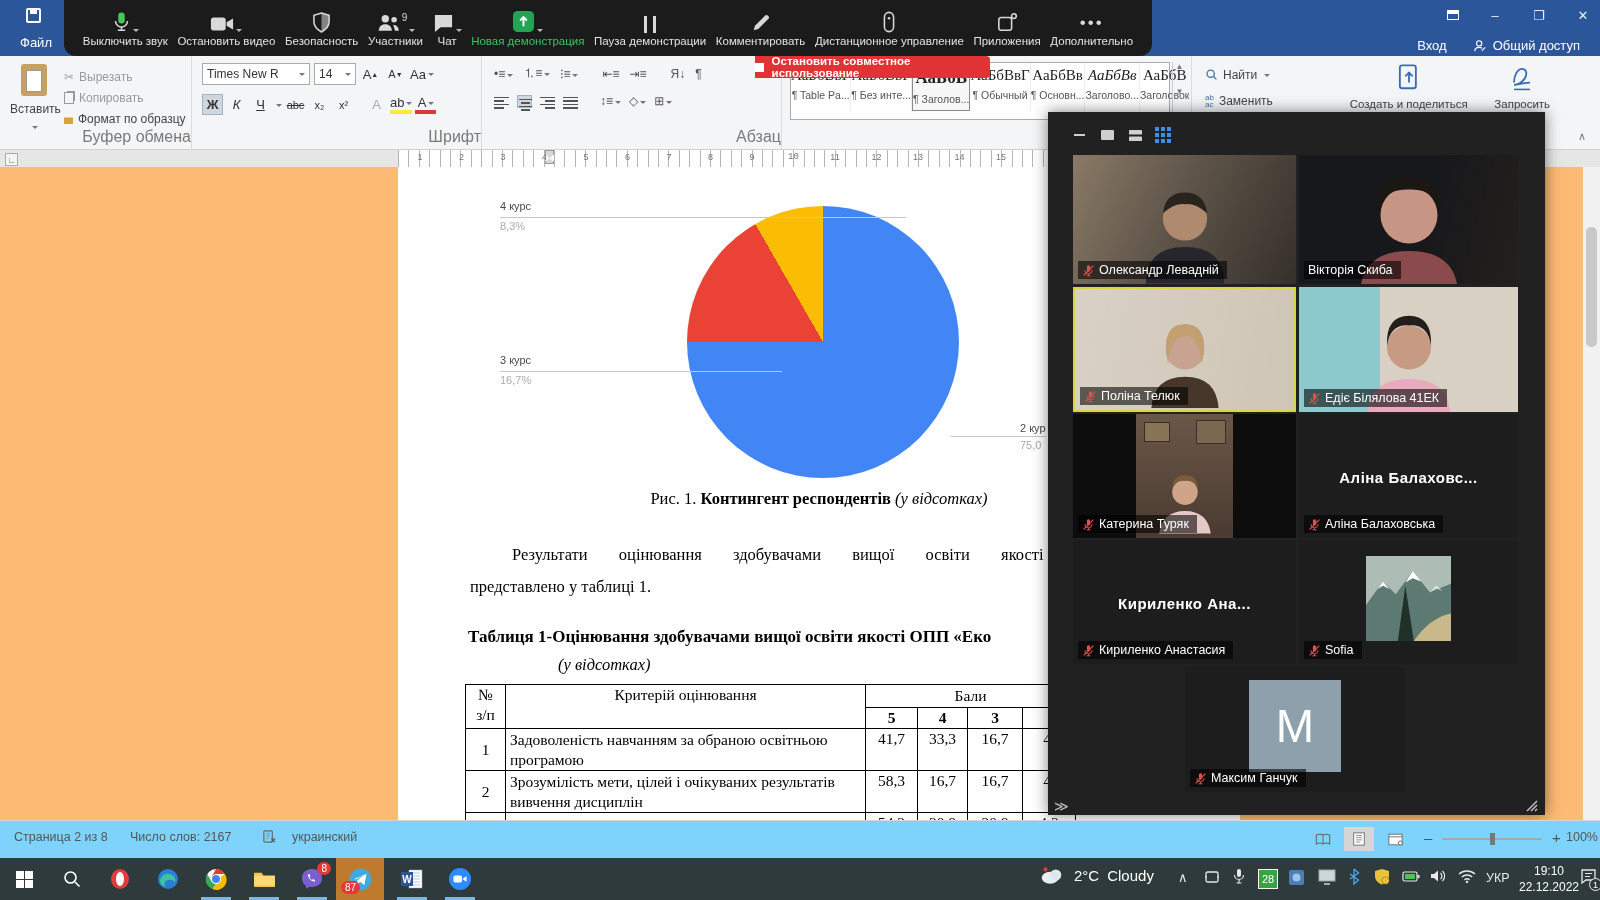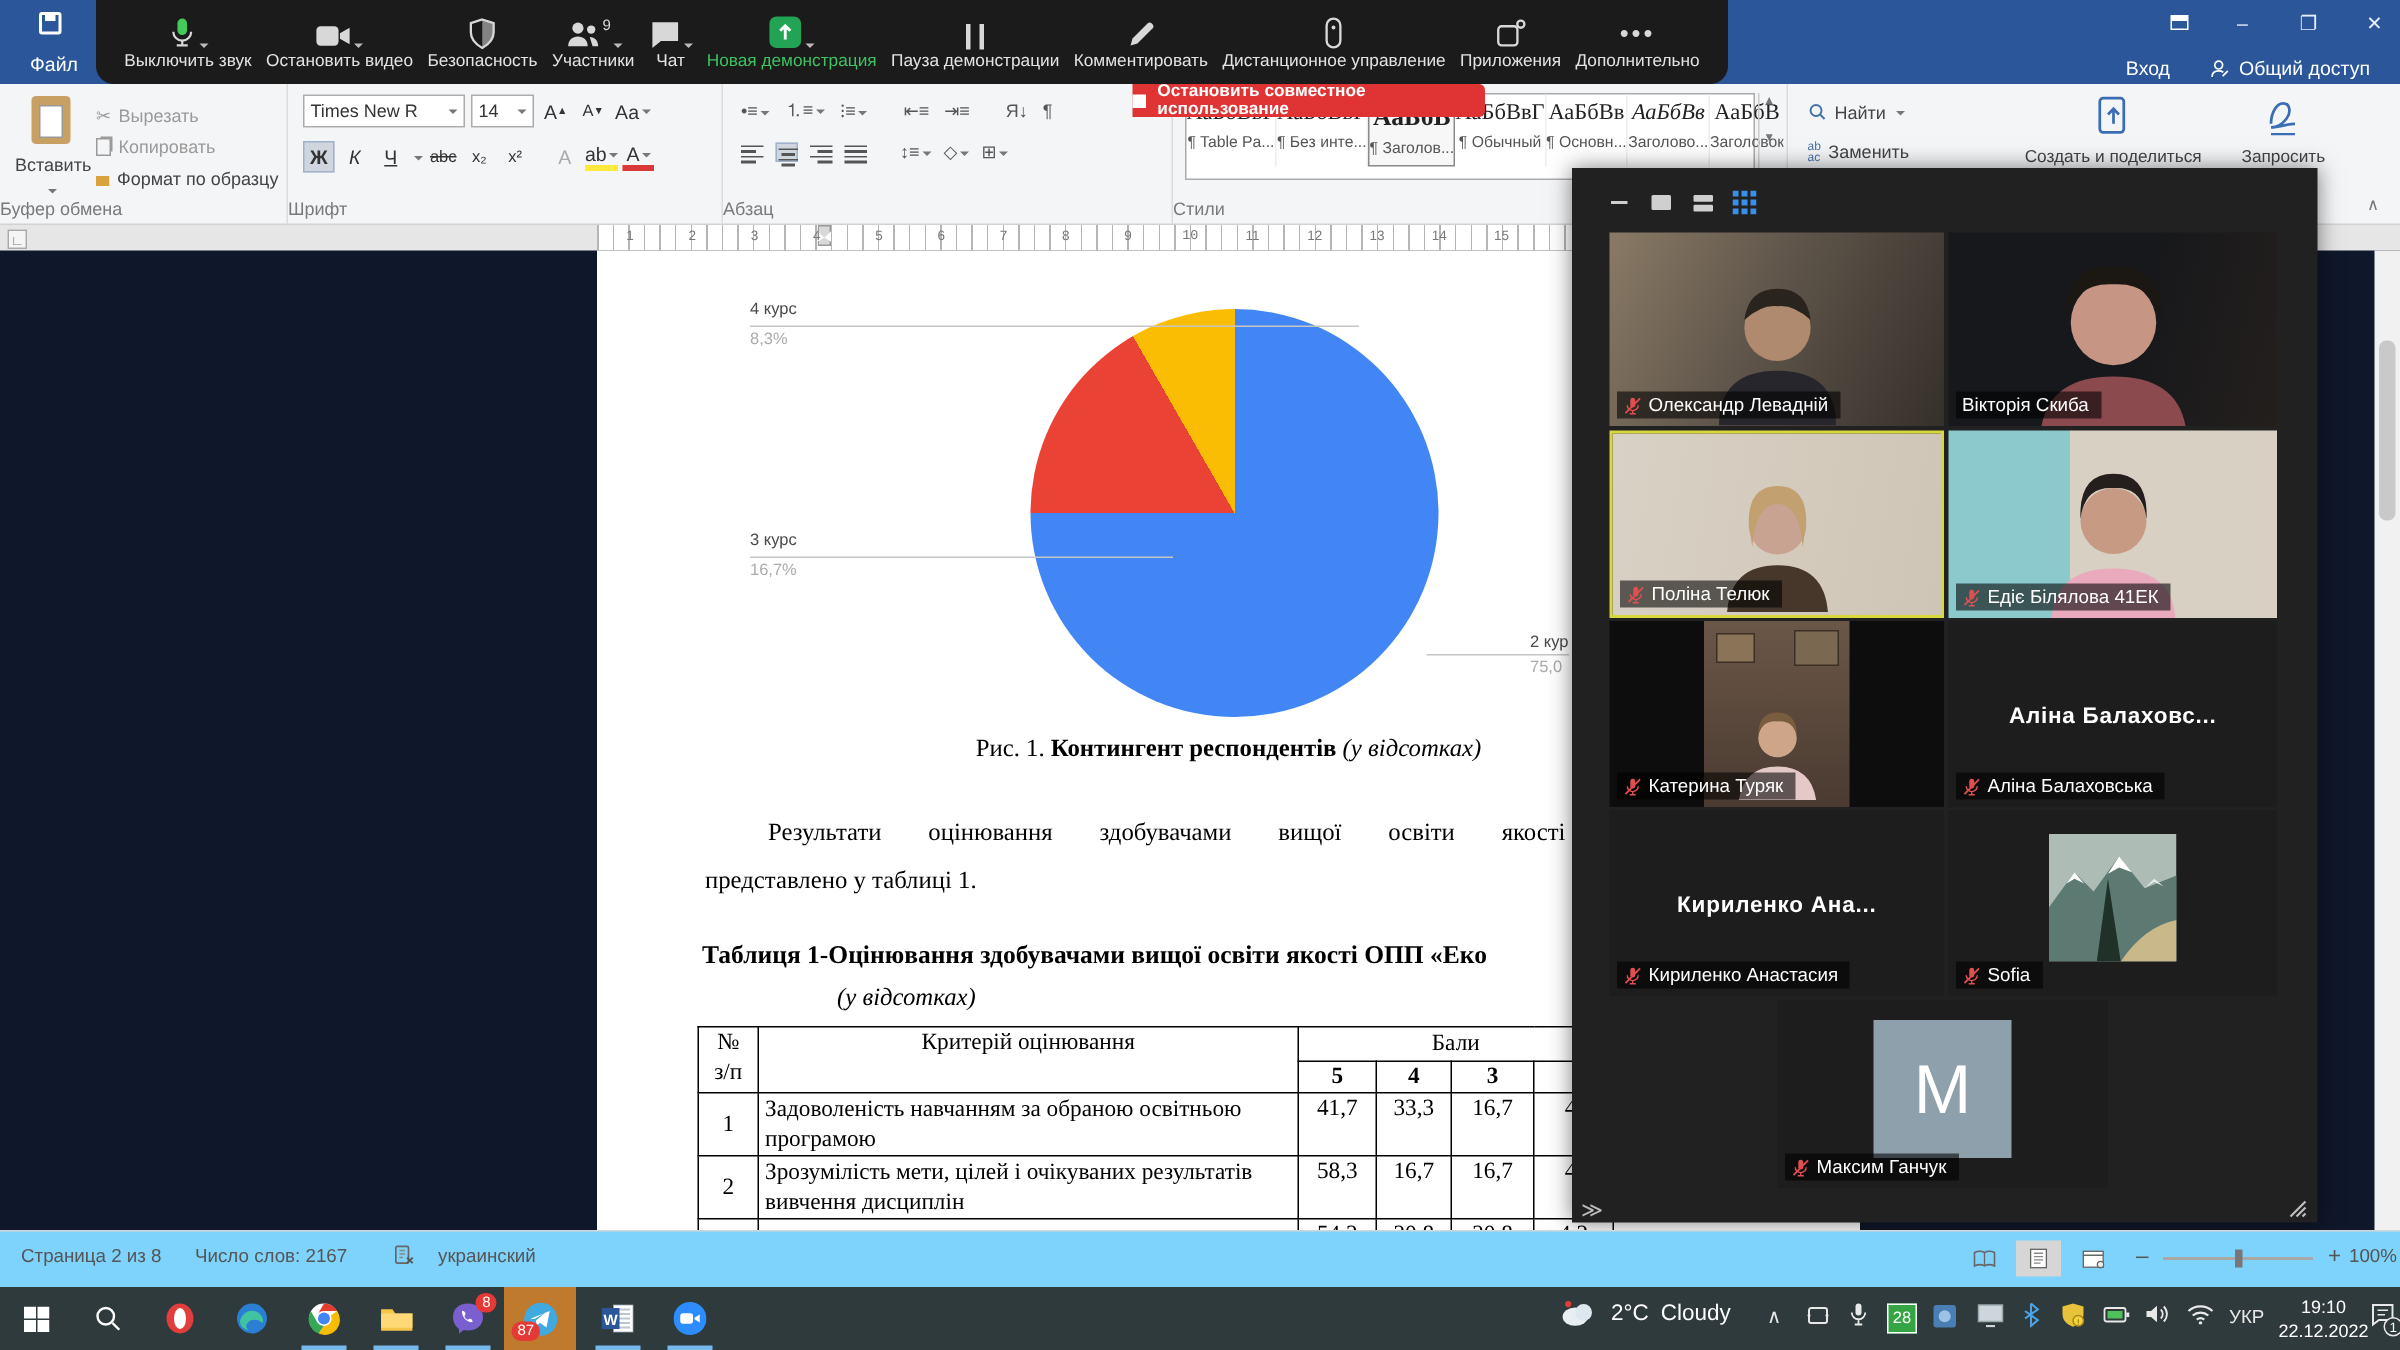--- a/index.html
+++ b/index.html
@@ -10,41 +10,41 @@
 .titlebar{position:absolute;left:0;top:0;width:1600px;height:56px;background:#2b579a;color:#fff}
 .saveicon{position:absolute;left:26px;top:8px;width:15px;height:15px;border:2px solid #fff;border-radius:2px}
 .saveicon:before{content:"";position:absolute;left:2px;top:-1px;width:7px;height:5px;background:#fff}
 .file-tab{position:absolute;left:6px;top:32px;font-size:13px;color:#fff;padding:3px 14px}
 .win-btn{position:absolute;top:6px;width:30px;height:20px;text-align:center;font-size:13px;color:#e8eefb;line-height:20px}
 .tb-right{position:absolute;top:36px;right:12px;display:flex;align-items:center;gap:18px;font-size:13px}
 .share-chip{display:flex;align-items:center;gap:6px;padding:2px 8px}
 
 .ribbon{position:absolute;left:0;top:56px;width:1600px;height:94px;background:#f4f5f7;border-bottom:1px solid #d2d2d2;color:#444}
 .rgroup{position:absolute;top:0;height:93px;border-right:1px solid #dcdcdc}
-.rglabel{position:absolute;bottom:3px;width:100%;text-align:left;font-size:12px;color:#7a7a7a}
+.rglabel{position:absolute;bottom:3px;width:100%;text-align:right;font-size:16px;color:#7a7a7a}
 .smallbtn{display:flex;align-items:center;gap:5px;font-size:12px;color:#9a9a9a;height:21px}
 .fontbox{display:inline-flex;align-items:center;justify-content:space-between;background:#fff;border:1px solid #ababab;font-size:12px;color:#333;padding:1px 4px;height:22px}
 .fmtbtn{display:inline-flex;align-items:center;justify-content:center;min-width:21px;height:21px;font-size:13px;color:#333}
 .pressed{background:#cfd6e0;border:1px solid #9fb2cc}
 .caret{width:0;height:0;border:3.5px solid transparent;border-top-color:#777;display:inline-block;margin-left:2px;transform:translateY(2px)}
 .caret.lt{border-top-color:#bbb}
 .style-item{width:72px;height:48px;padding-top:4px;text-align:center;border-right:1px solid #eee}
 .style-prev{font-family:"Liberation Serif",serif;font-size:15px;color:#222;white-space:nowrap;overflow:hidden}
 .style-lab{font-size:10.5px;color:#555;margin-top:5px;white-space:nowrap;overflow:hidden}
 .alignicon{display:inline-block;width:15px;height:13px}
 .alignicon i{display:block;height:1.5px;background:#555;margin-top:2px}
 
 .banner{position:absolute;top:56px;height:22px;display:flex;align-items:center;color:#fff;font-weight:bold}
 
 .ruler{position:absolute;left:0;top:150px;width:1600px;height:17px;background:#e6e6e6}
 .ruler-in{position:absolute;left:398px;top:0;width:842px;height:17px;background:#fff;background-image:repeating-linear-gradient(90deg,#b5b5b5 0 1px,transparent 1px 10.4px)}
 .ruler-nums span{position:absolute;top:2px;font-size:9px;color:#777;transform:translateX(-50%)}
 .indent-marker{position:absolute;left:545px;top:0;width:9px;height:14px;background:#d8d8d8;border:1px solid #9a9a9a;clip-path:polygon(0 0,100% 0,100% 30%,50% 60%,100% 80%,100% 100%,0 100%,0 80%,50% 60%,0 30%)}
 
-.docarea{position:absolute;left:0;top:167px;width:1600px;height:653px;background:#0f172a}
+.docarea{position:absolute;left:0;top:167px;width:1600px;height:653px;background:#fdba74}
 .page{position:absolute;left:398px;top:0;width:842px;height:653px;background:#fff;overflow:hidden;font-family:"Liberation Serif",serif;color:#000}
 .pie{position:absolute;border-radius:50%}
 .callout-name{font-family:"Liberation Sans",sans-serif;font-size:11px;color:#4a4a4a}
 .callout-val{font-family:"Liberation Sans",sans-serif;font-size:11px;color:#ababab}
 .callout-line{position:absolute;height:1px;background:#c6c6c6}
 .doc-table{border-collapse:collapse;font-size:15.5px;line-height:20px}
 .doc-table td,.doc-table th{border:1px solid #000;padding:0 4px;vertical-align:middle;font-weight:normal}
 .num-cell{text-align:center}
 
 .statusbar{position:absolute;left:0;top:820px;width:1600px;height:38px;background:#7dd3fc;border-top:1px solid #d6d6d6;color:#555;font-size:12.5px;z-index:30}

